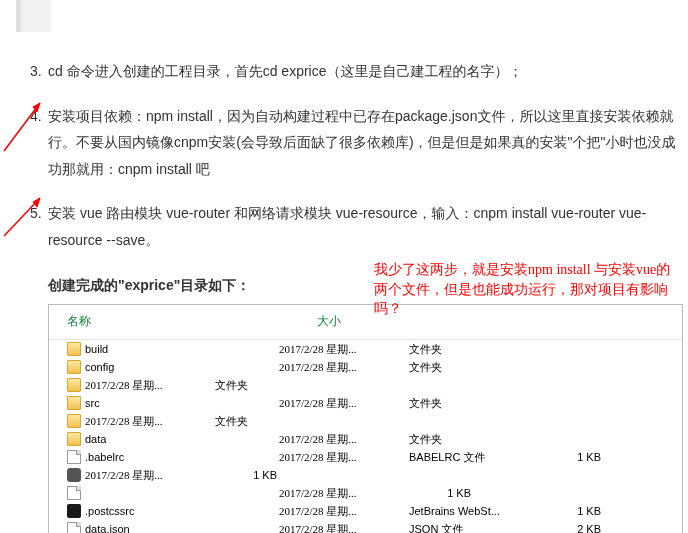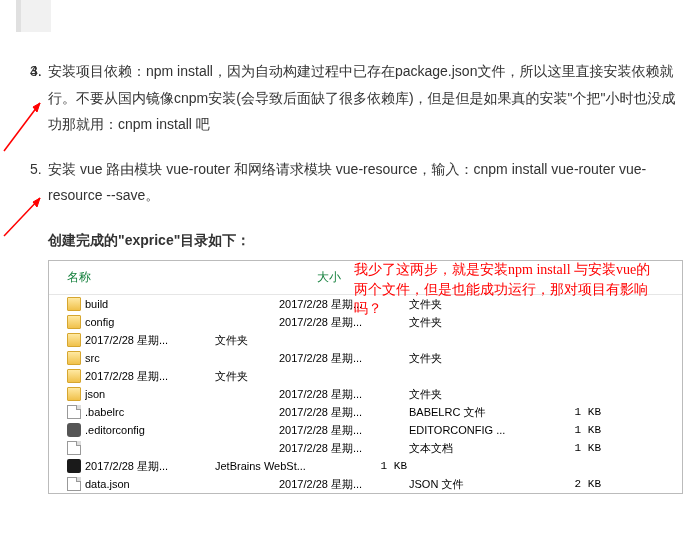--- a/index.html
+++ b/index.html
@@ -26,21 +26,21 @@
     top: 0;
   }
   .sub-heading {
     padding-left: 40px;
     font-weight: bold;
     color: #333;
     margin-bottom: 6px;
   }
   .annotation {
     position: absolute;
-    left: 354px;
+    left: 374px;
     top: 260px;
     width: 300px;
     color: #ff0000;
     font-family: "SimSun", "宋体", serif;
     font-size: 14px;
     line-height: 1.4;
     z-index: 10;
   }
   .arrow {
     position: absolute;
@@ -77,23 +77,23 @@
     padding: 1px 0;
   }
   .row .icon {
     width: 14px;
     height: 14px;
     margin: 0 4px 0 18px;
     flex-shrink: 0;
     display: inline-block;
   }
   .row .fname { width: 194px; overflow: hidden; white-space: nowrap; }
-  .row .fdate { width: 130px; color: #000; }
+  .row .fdate { width: 130px; color: #000; font-family: Liberation Serif, serif; }
   .row .ftype { width: 130px; color: #000; }
-  .row .fsize { width: 70px; text-align: right; padding-right: 8px; font-family: Liberation Mono, monospace; }
+  .row .fsize { width: 70px; text-align: right; padding-right: 8px; }
   .icon-folder {
     background: linear-gradient(#ffe9a2, #f0c14b);
     border: 1px solid #d6a62f;
     border-radius: 1px;
   }
   .icon-file {
     background: #fff;
     border: 1px solid #999;
     position: relative;
   }
@@ -128,20 +128,21 @@
 <body>
 
 <div class="quote-bar"></div>
 
 <div class="content">
 
   <div class="list-items">
 
     <div class="list-item" style="margin-top:48px;">
       <span class="num">3.</span>
+      <span>cd 命令进入创建的工程目录，首先cd exprice（这里是自己建工程的名字）；</span>
     </div>
 
     <div class="list-item">
       <span class="num">4.</span>
       <span>安装项目依赖：npm install，因为自动构建过程中已存在package.json文件，所以这里直接安装依赖就行。不要从国内镜像cnpm安装(会导致后面缺了很多依赖库)，但是但是如果真的安装"个把"小时也没成功那就用：cnpm install 吧</span>
     </div>
 
     <div class="list-item">
       <span class="num">5.</span>
       <span>安装 vue 路由模块 vue-router 和网络请求模块 vue-resource，输入：cnpm install vue-router vue-resource --save。</span>
@@ -185,48 +186,46 @@
           <span class="fsize"></span>
         </div>
         <div class="row">
           <span class="icon icon-folder"></span>
           <span class="fdate">2017/2/28 星期...</span>
           <span class="ftype">文件夹</span>
           <span class="fsize"></span>
         </div>
         <div class="row">
           <span class="icon icon-folder"></span>
-          <span class="fname">json</span>
+          <span class="fname">data</span>
           <span class="fdate">2017/2/28 星期...</span>
           <span class="ftype">文件夹</span>
           <span class="fsize"></span>
         </div>
         <div class="row">
           <span class="icon icon-file"></span>
           <span class="fname">.babelrc</span>
           <span class="fdate">2017/2/28 星期...</span>
           <span class="ftype">BABELRC 文件</span>
           <span class="fsize">1 KB</span>
         </div>
         <div class="row">
           <span class="icon icon-gear"></span>
-          <span class="fname">.editorconfig</span>
-          <span class="fdate">2017/2/28 星期...</span>
-          <span class="ftype">EDITORCONFIG ...</span>
+          <span class="fdate">2017/2/28 星期...</span>
           <span class="fsize">1 KB</span>
         </div>
         <div class="row">
           <span class="icon icon-file"></span>
           <span class="fname"></span>
           <span class="fdate">2017/2/28 星期...</span>
-          <span class="ftype">文本文档</span>
           <span class="fsize">1 KB</span>
         </div>
         <div class="row">
           <span class="icon icon-ws"></span>
+          <span class="fname">.postcssrc</span>
           <span class="fdate">2017/2/28 星期...</span>
           <span class="ftype">JetBrains WebSt...</span>
           <span class="fsize">1 KB</span>
         </div>
         <div class="row">
           <span class="icon icon-file"></span>
           <span class="fname">data.json</span>
           <span class="fdate">2017/2/28 星期...</span>
           <span class="ftype">JSON 文件</span>
           <span class="fsize">2 KB</span>

